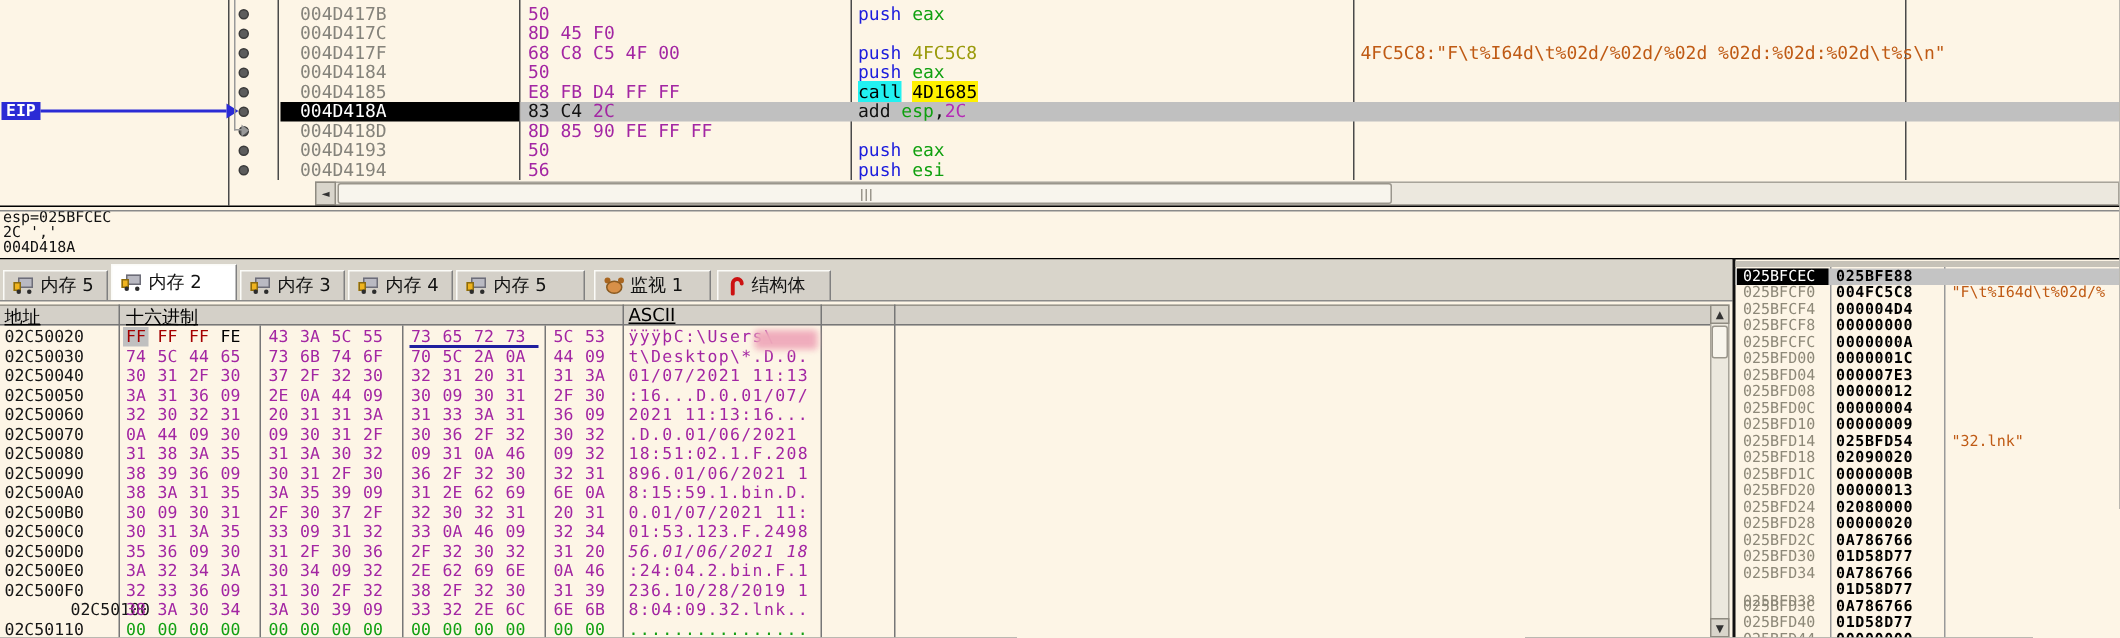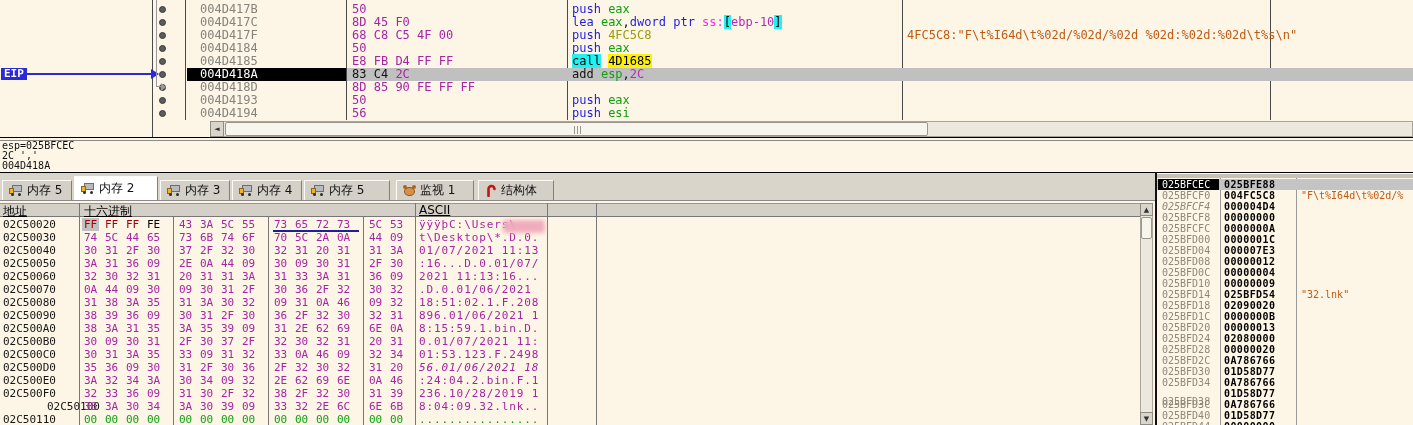--- a/index.html
+++ b/index.html
@@ -92,21 +92,20 @@
     <div class="vline" style="left: 567px; top: 0px; height: 120px; background: rgb(74, 74, 74);"></div>
     <div class="vline" style="left: 902px; top: 0px; height: 120px; background: rgb(74, 74, 74);"></div>
     <div class="vline" style="left: 1270px; top: 0px; height: 120px; background: rgb(74, 74, 74);"></div>
     <div class="dot" style="left: 159px; top: 6px;"></div>
     <div class="dz addr" style="left: 200px; top: 3px;">004D417B</div>
     <div class="dz" style="left: 352px; top: 3px;"><span class="bp">50</span></div>
     <div class="dz" style="left: 572px; top: 3px;"><span class="mn">push </span><span class="reg">eax</span></div>
     <div class="dot" style="left: 159px; top: 19px;"></div>
     <div class="dz addr" style="left: 200px; top: 16px;">004D417C</div>
     <div class="dz" style="left: 352px; top: 16px;"><span class="bp">8D</span> <span class="bp">45</span> <span class="bp">F0</span></div>
-    <div class="dz" style="left: 572px; top: 16px;"><span class="mn">lea </span><span class="reg">eax</span><span class="pl">,</span><span class="mn">dword ptr </span><span class="seg">ss:</span><span class="brk">[</span><span class="mem">ebp-10</span><span class="brk">]</span></div>
     <div class="dot" style="left: 159px; top: 32px;"></div>
     <div class="dz addr" style="left: 200px; top: 29px;">004D417F</div>
     <div class="dz" style="left: 352px; top: 29px;"><span class="bp">68</span> <span class="bp">C8</span> <span class="bp">C5</span> <span class="bp">4F</span> <span class="bp">00</span></div>
     <div class="dz" style="left: 572px; top: 29px;"><span class="mn">push </span><span class="imm">4FC5C8</span></div>
     <div class="dz cmt" style="left: 907px; top: 29px;">4FC5C8:"F\t%I64d\t%02d/%02d/%02d %02d:%02d:%02d\t%s\n"</div>
     <div class="dot" style="left: 159px; top: 45px;"></div>
     <div class="dz addr" style="left: 200px; top: 42px;">004D4184</div>
     <div class="dz" style="left: 352px; top: 42px;"><span class="bp">50</span></div>
     <div class="dz" style="left: 572px; top: 42px;"><span class="mn">push </span><span class="reg">eax</span></div>
     <div class="dot" style="left: 159px; top: 58px;"></div>
@@ -479,21 +478,21 @@
     <div class="abs" style="left: 1157px; top: 174px; width: 256px; height: 4px; background: rgb(198, 194, 184);"></div>
     <div class="vline" style="left: 1220px; top: 178px; height: 247px; background: rgb(153, 153, 153);"></div>
     <div class="vline" style="left: 1296px; top: 178px; height: 247px; background: rgb(153, 153, 153);"></div>
     <div class="abs" style="left: 1157px; top: 179px; width: 256px; height: 11px; background: rgb(196, 196, 196);"></div>
     <div class="abs" style="left: 1158px; top: 179px; width: 61px; height: 11px; background: rgb(0, 0, 0);"></div>
     <div class="st st-addr sel" style="left: 1162px; top: 179px;">025BFCEC</div>
     <div class="st st-val" style="left: 1224px; top: 179px;">025BFE88</div>
     <div class="st st-addr" style="left: 1162px; top: 190px;">025BFCF0</div>
     <div class="st st-val" style="left: 1224px; top: 190px;">004FC5C8</div>
     <div class="st st-cmt" style="left: 1301px; top: 190px; width: 112px; overflow: hidden;">"F\t%I64d\t%02d/%</div>
-    <div class="st st-addr" style="left: 1162px; top: 201px; font-style: italic;">025BFCF4</div>
+    <div class="st st-addr" style="left: 1162px; top: 201px;">025BFCF4</div>
     <div class="st st-val" style="left: 1224px; top: 201px;">000004D4</div>
     <div class="st st-addr" style="left: 1162px; top: 212px;">025BFCF8</div>
     <div class="st st-val" style="left: 1224px; top: 212px;">00000000</div>
     <div class="st st-addr" style="left: 1162px; top: 223px;">025BFCFC</div>
     <div class="st st-val" style="left: 1224px; top: 223px;">0000000A</div>
     <div class="st st-addr" style="left: 1162px; top: 234px;">025BFD00</div>
     <div class="st st-val" style="left: 1224px; top: 234px;">0000001C</div>
     <div class="st st-addr" style="left: 1162px; top: 245px;">025BFD04</div>
     <div class="st st-val" style="left: 1224px; top: 245px;">000007E3</div>
     <div class="st st-addr" style="left: 1162px; top: 256px;">025BFD08</div>

